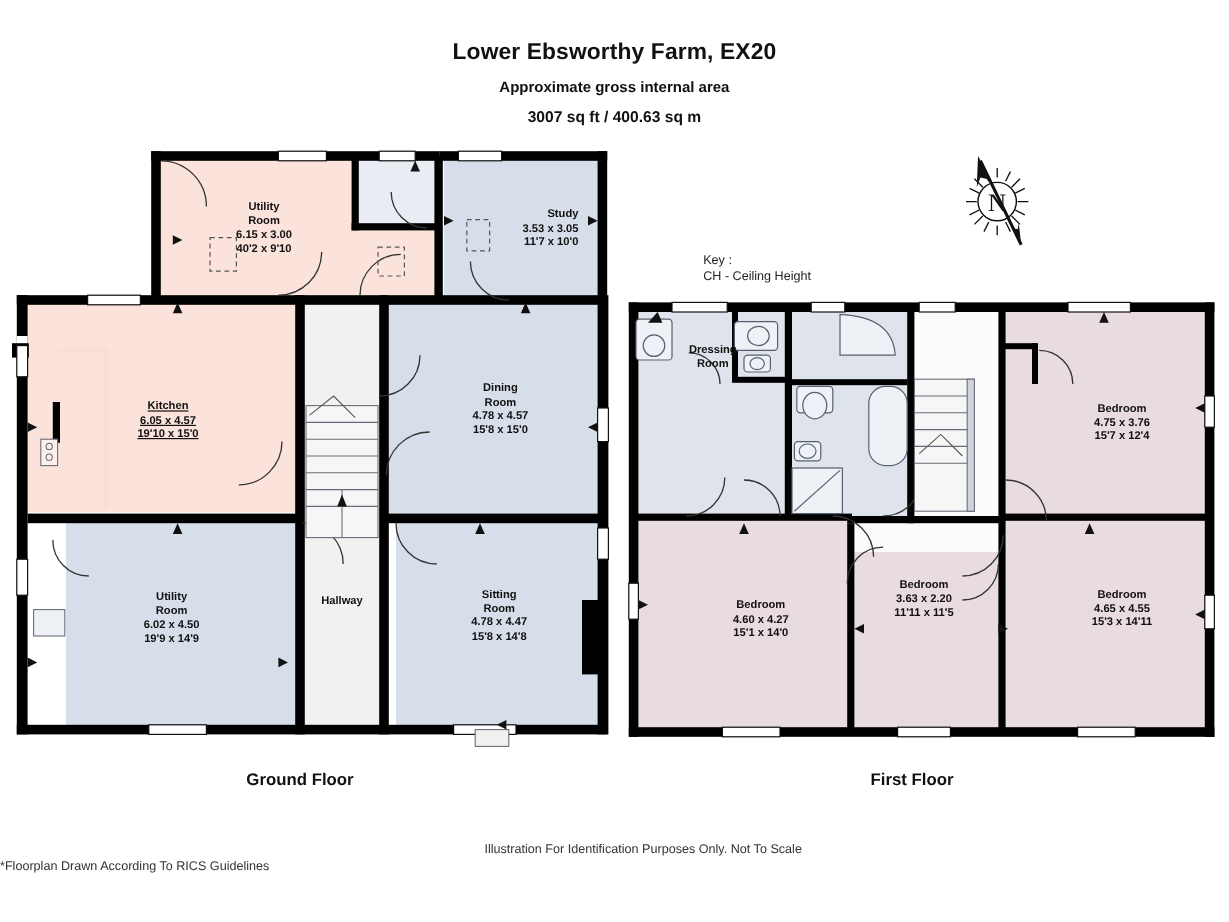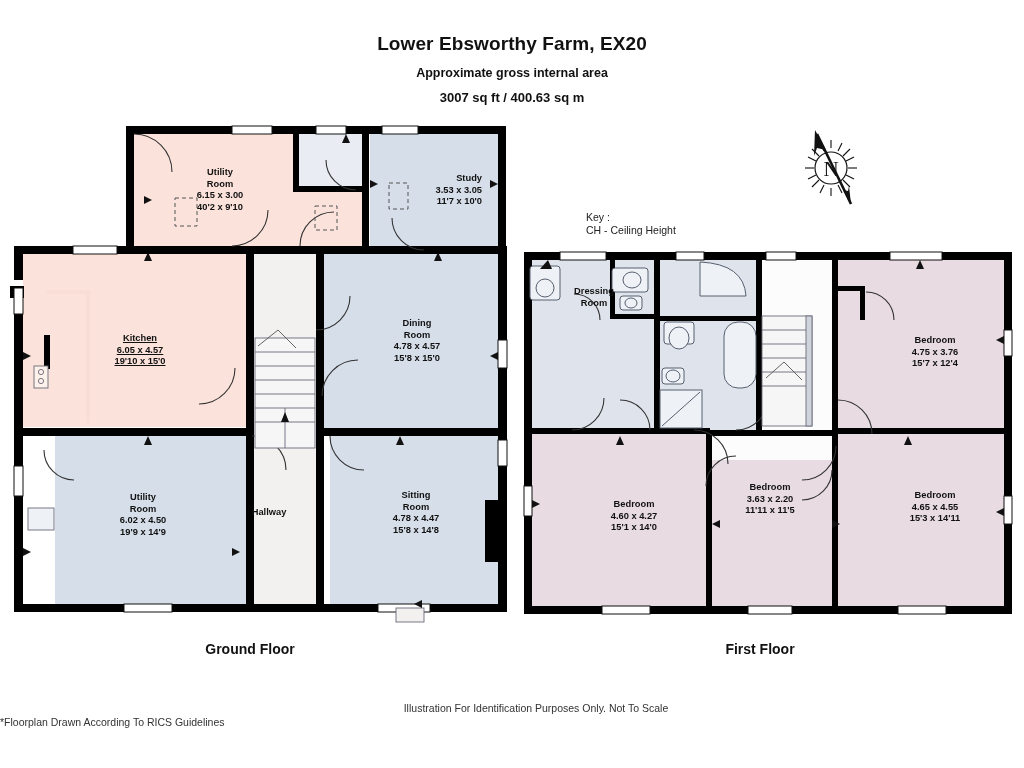--- a/index.html
+++ b/index.html
@@ -230,21 +230,21 @@
     <div>15'8 x 15'0</div>
   </div>
 
   <div class="abs rlabel" style="left:88px;top:492px;width:110px;">
     <div>Utility</div>
     <div>Room</div>
     <div>6.02 x 4.50</div>
     <div>19'9 x 14'9</div>
   </div>
 
-  <div class="abs rlabel" style="left:214px;top:495px;width:110px;margin-top:12px;">
+  <div class="abs rlabel" style="left:230px;top:495px;width:110px;">
     <div>Hallway</div>
   </div>
 
   <div class="abs rlabel" style="left:361px;top:490px;width:110px;">
     <div>Sitting</div>
     <div>Room</div>
     <div>4.78 x 4.47</div>
     <div>15'8 x 14'8</div>
   </div>
 

